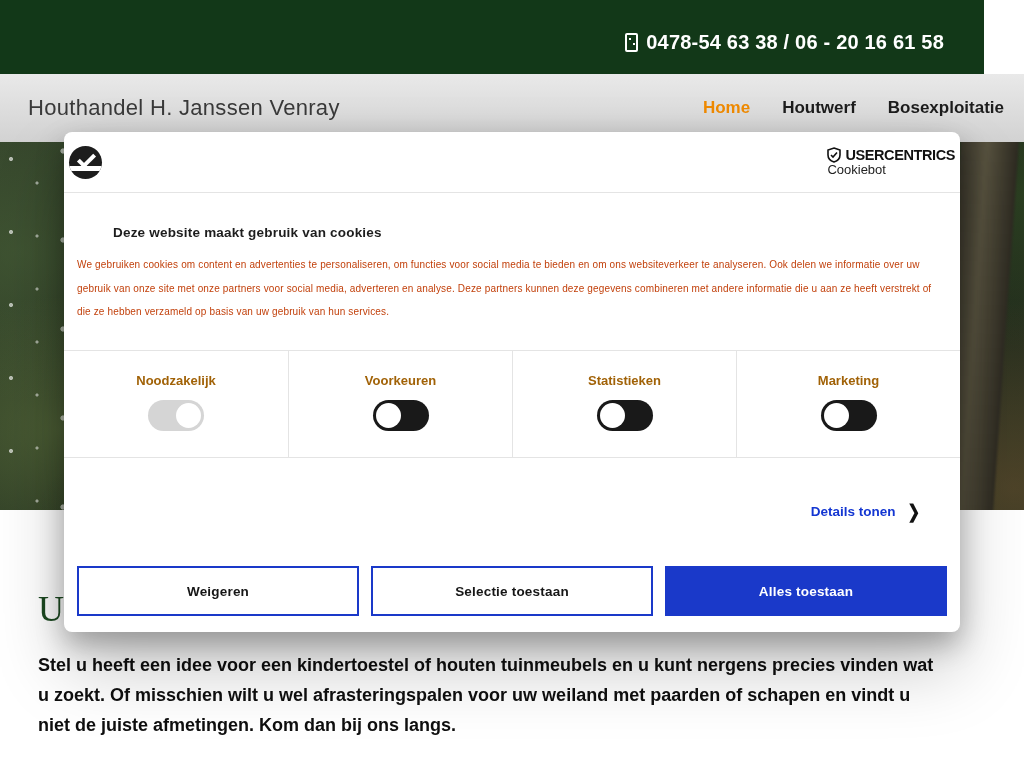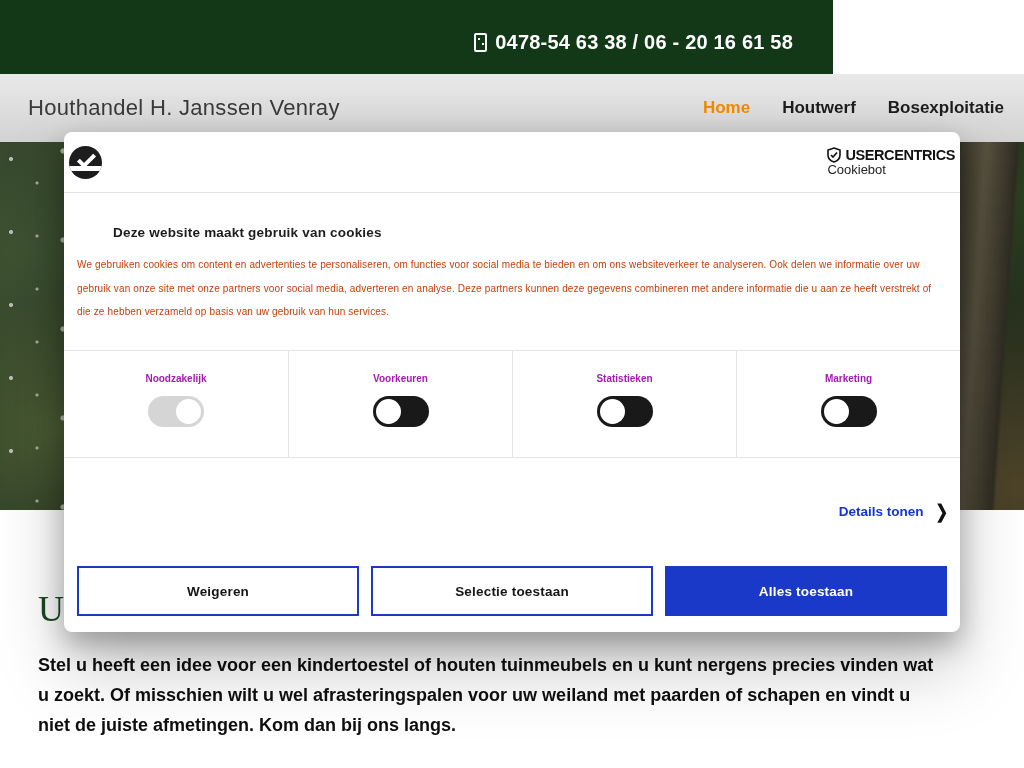--- a/index.html
+++ b/index.html
@@ -7,21 +7,21 @@
   body {
     font-family:"Liberation Sans", sans-serif;
     width:1024px; height:768px;
     position:relative;
     overflow:hidden;
     background:#ffffff;
   }
 
   
   .topbar {
-    position:absolute; left:0; top:0; width:833px; height:74px;
+    position:absolute; left:0; top:0; width:984px; height:74px;
     background:#123818;
     display:flex; align-items:center; justify-content:flex-end;
     padding:10px 40px 0 0;
   }
   .topbar .phone {
     color:#ffffff; font-size:20px; font-weight:bold; letter-spacing:.2px;
     display:flex; align-items:center; gap:8px;
   }
   .tofu {
     display:inline-block; width:13px; height:19px;
@@ -141,38 +141,38 @@
     margin-top:26px; height:108px; flex:0 0 108px;
     border-top:1px solid #e4e4e4; border-bottom:1px solid #e4e4e4;
     display:flex;
   }
   .cat {
     flex:1 1 25%;
     display:flex; flex-direction:column; align-items:center;
     padding-top:22px;
   }
   .cat + .cat { border-left:1px solid #e4e4e4; }
-  .cat-label { font-size:10px; font-weight:bold; color:#a21caf; }
+  .cat-label { font-size:13px; font-weight:bold; color:#a16207; }
   .toggle {
     margin-top:12px; width:56px; height:31px; border-radius:16px;
     border:none; position:relative; cursor:pointer; padding:0;
   }
   .toggle .knob {
     position:absolute; top:3px; width:25px; height:25px; border-radius:50%;
     background:#ffffff;
   }
   .toggle--disabled-on { background:#d5d5d5; }
   .toggle--disabled-on .knob { right:3px; }
   .toggle--off { background:#191919; }
   .toggle--off .knob { left:3px; }
 
   .details-row {
     flex:1 1 auto;
     display:flex; align-items:center; justify-content:flex-end;
-    padding-right:12px; gap:12px;
+    padding-right:40px; gap:12px;
   }
   .details-link {
     font-size:13.5px; font-weight:bold; color:#1336d2; text-decoration:none;
   }
   .chev {
     font-size:15px; font-weight:bold; color:#111; line-height:1;
     transform:scaleY(1.25);
   }
 
   .btn-row {

